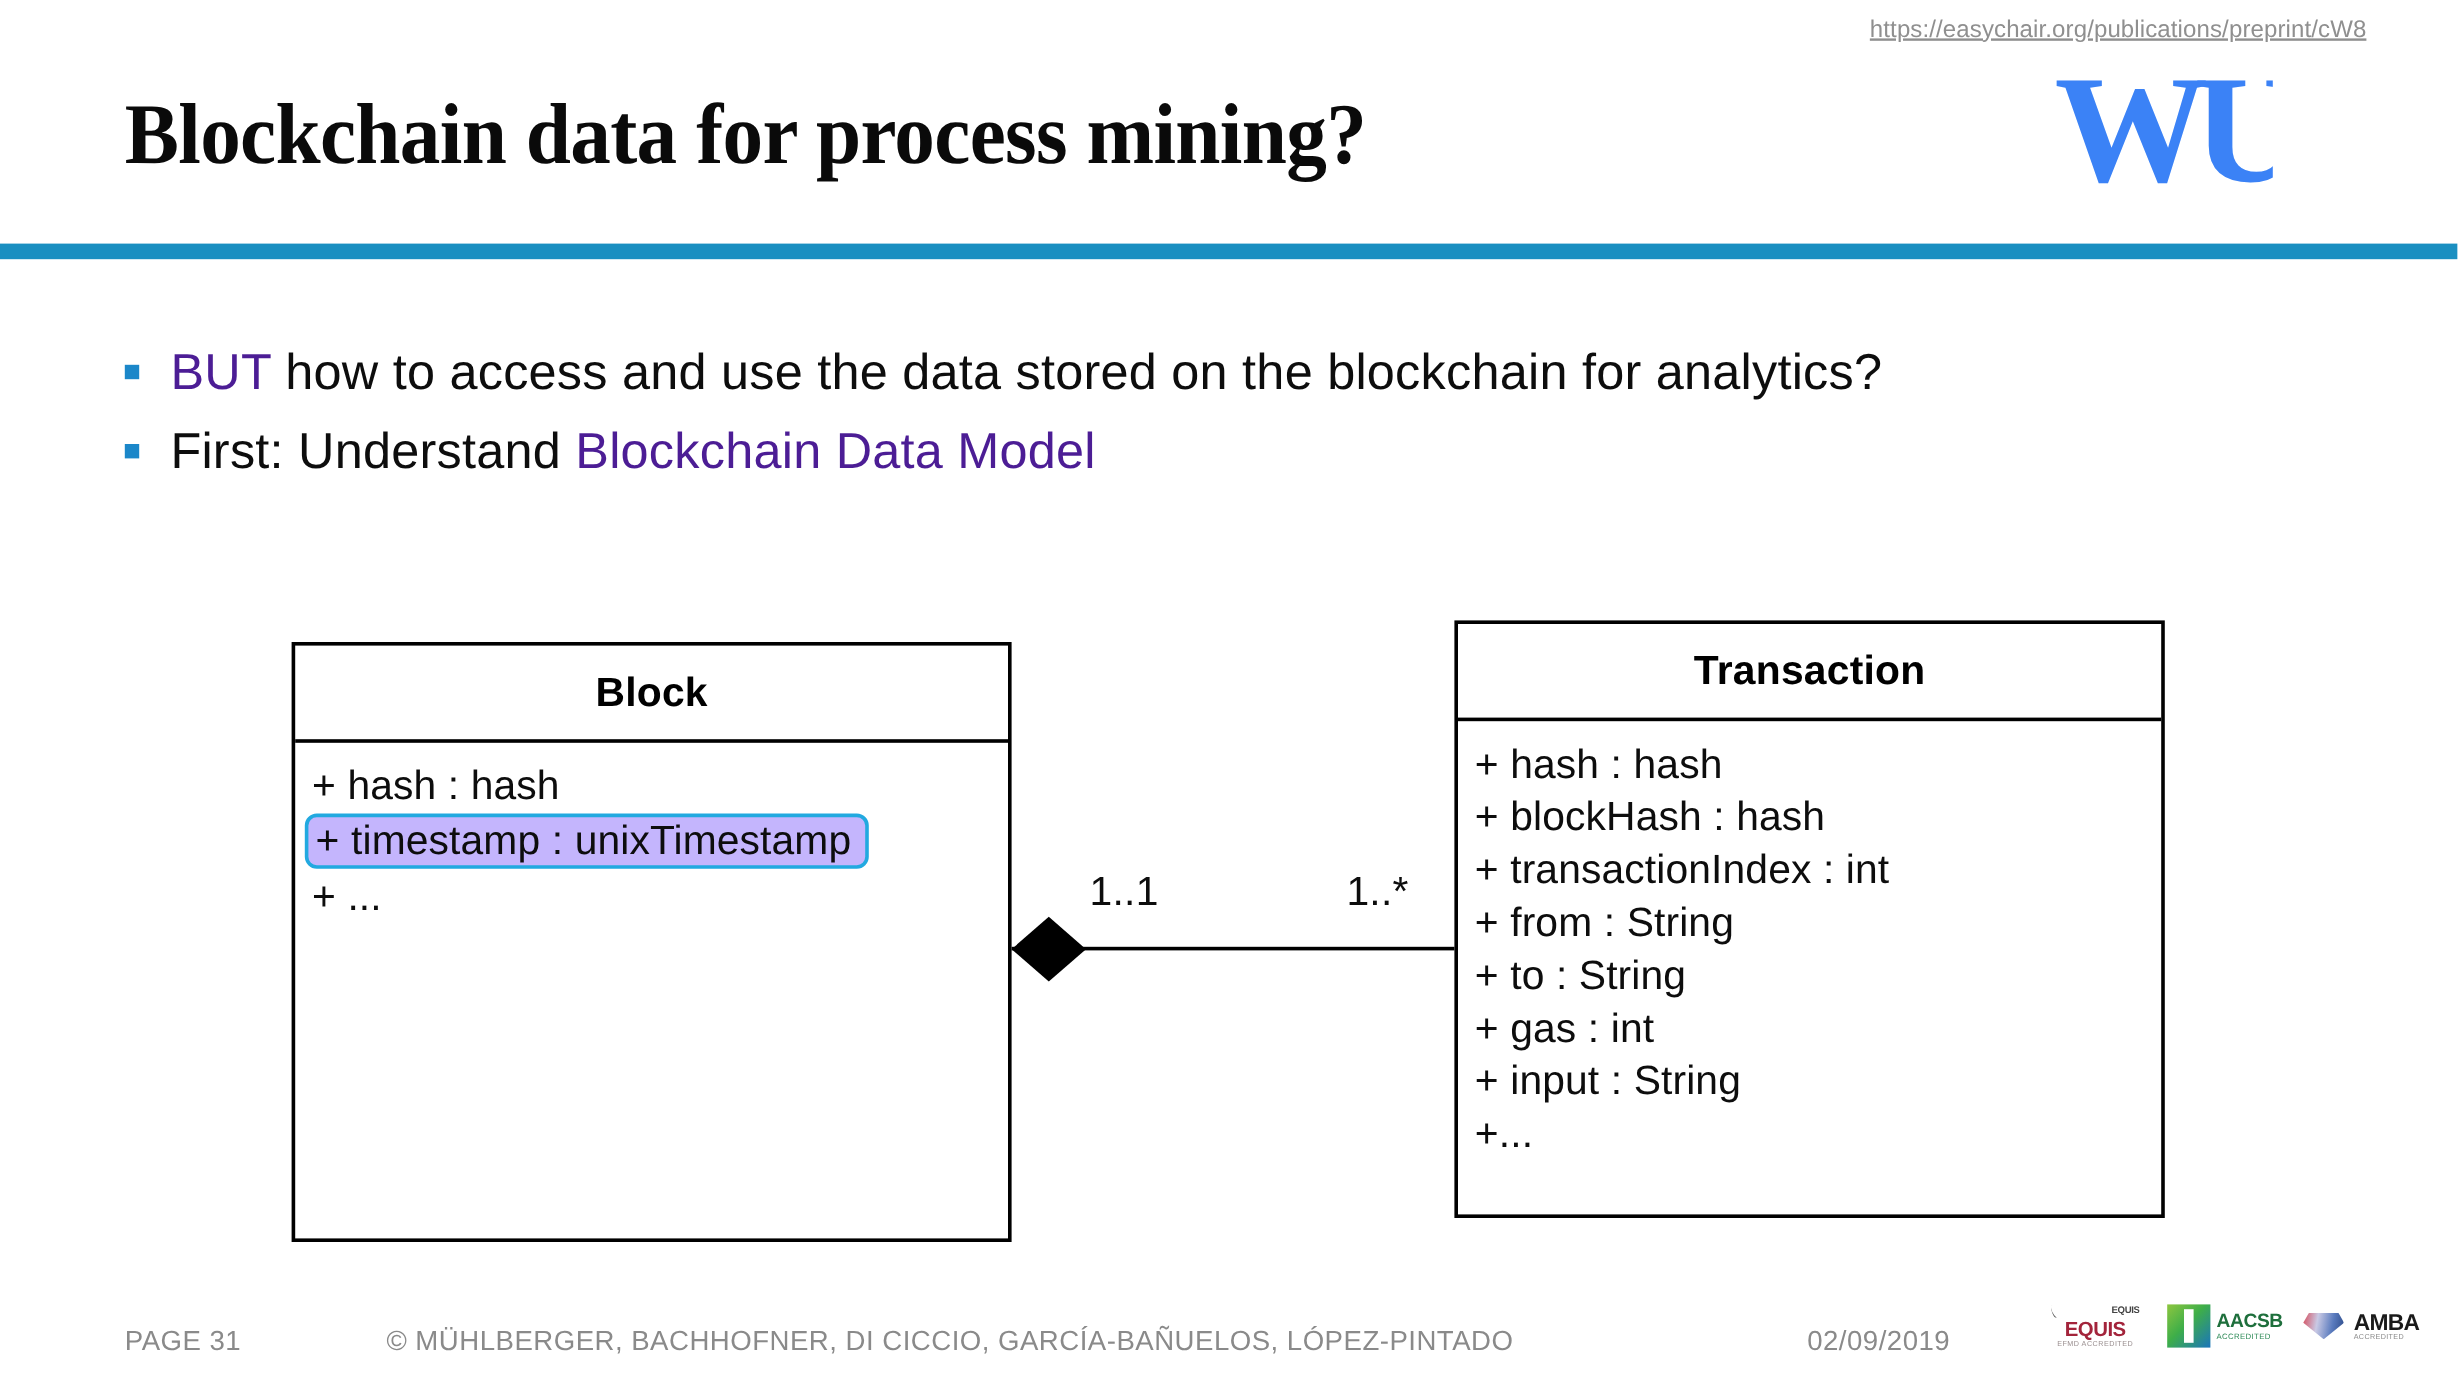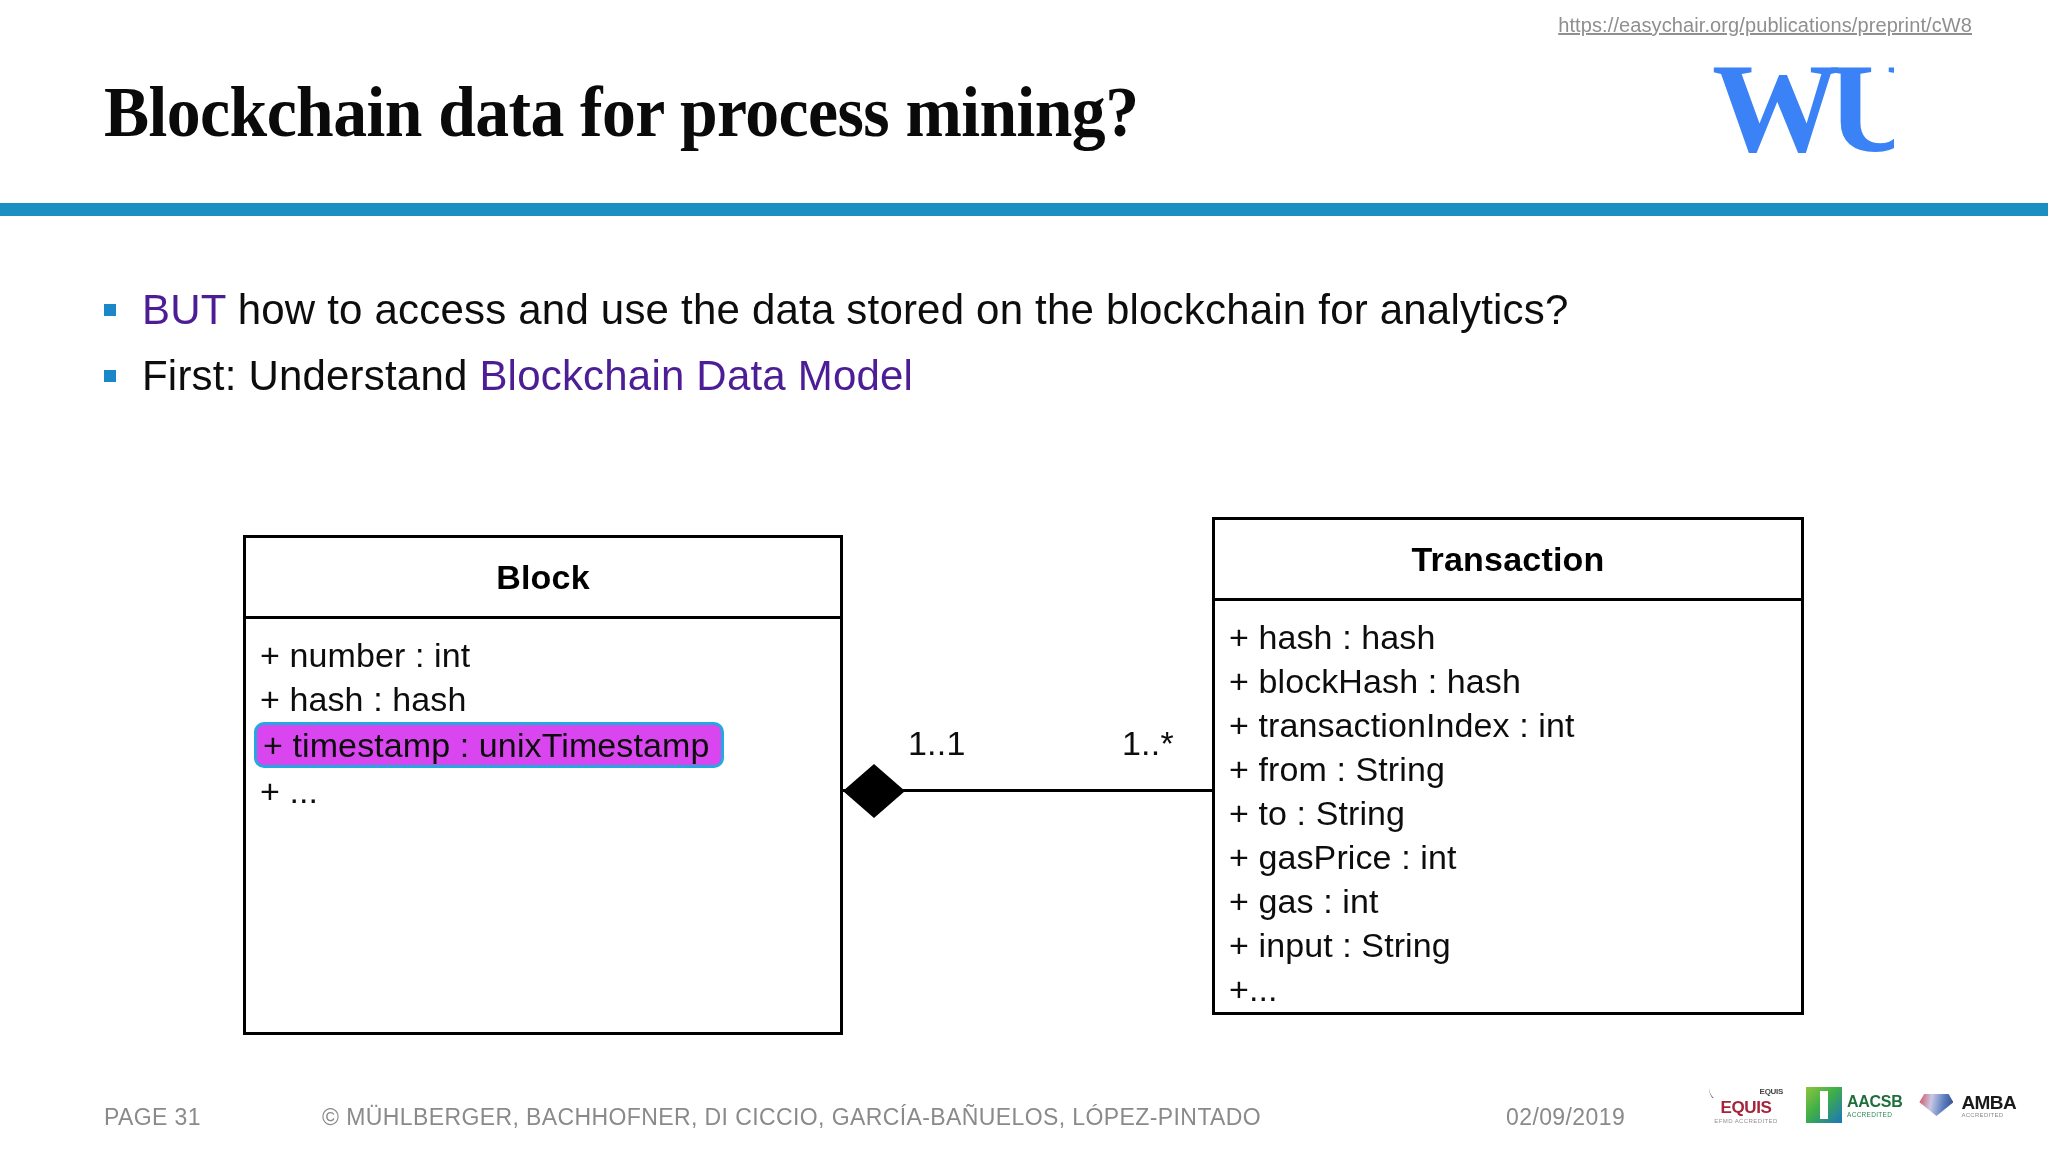--- a/index.html
+++ b/index.html
@@ -151,21 +151,21 @@
     white-space: nowrap;
     letter-spacing: 0.1px;
   }
   .uml-attr.highlighted {
     display: inline-block;
     border: 3px solid #22A9E0;
     border-radius: 10px;
     padding: 0px 12px 0px 6px;
     margin: 1px 0 1px -6px;
     line-height: 40px;
-    background: #d946ef;
+    background: #c4b5fd;
   }
 
   #block-box  { left: 243px;  top: 535px; width: 600px;  height: 500px; }
   #tx-box     { left: 1212px; top: 517px; width: 592px;  height: 498px; }
 
   #assoc-line {
     position: absolute;
     left: 843px;
     top: 789px;
     width: 369px;
@@ -307,36 +307,34 @@
     <span class="bullet-text-wrap"><span>First: Understand </span><span class="accent">Blockchain Data Model</span></span>
   </div>
 
 </div>
 
 <div id="uml">
 
   <div class="uml-box" id="block-box">
     <div class="uml-header">Block</div>
     <div class="uml-attrs">
-      <div class="uml-attr">+ number : int</div>
       <div class="uml-attr">+ hash : hash</div>
       <div class="uml-attr highlighted">+ timestamp : unixTimestamp</div>
       <div class="uml-attr">+ ...</div>
     </div>
   </div>
 
   <div class="uml-box" id="tx-box">
     <div class="uml-header">Transaction</div>
     <div class="uml-attrs">
       <div class="uml-attr">+ hash : hash</div>
       <div class="uml-attr">+ blockHash : hash</div>
       <div class="uml-attr">+ transactionIndex : int</div>
       <div class="uml-attr">+ from : String</div>
       <div class="uml-attr">+ to : String</div>
-      <div class="uml-attr">+ gasPrice : int</div>
       <div class="uml-attr">+ gas : int</div>
       <div class="uml-attr">+ input : String</div>
       <div class="uml-attr">+...</div>
     </div>
   </div>
 
   <div id="assoc-line"></div>
 
   <svg id="assoc-diamond" viewBox="0 0 62 58">
     <polygon points="0,29 31,2 62,29 31,56" fill="#000000"></polygon>

